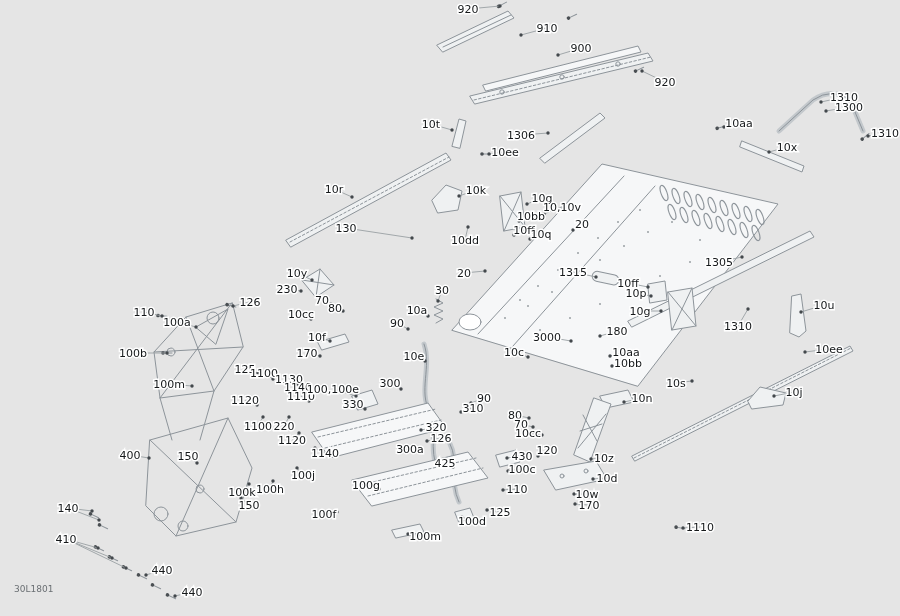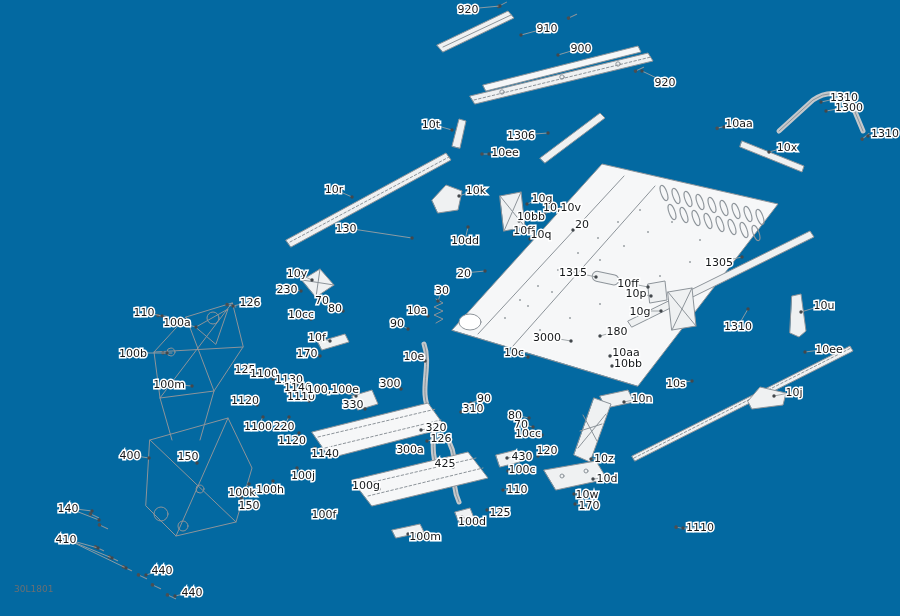--- a/index.html
+++ b/index.html
@@ -1,16 +1,16 @@
 <!DOCTYPE html>
 <html><head>
 <meta charset="utf-8">
 <style>
   html,body{margin:0;padding:0;background:#ffffff;}
-  .stage{position:relative;width:900px;height:616px;background:#0369a1;overflow:hidden;}
+  .stage{position:relative;width:900px;height:616px;background:#e5e5e5;overflow:hidden;}
   svg{display:block;}
   .part-label{
     font-family:"DejaVu Sans",sans-serif;
     font-size:11px;
     fill:#15181a;
     stroke:#ffffff;
     stroke-width:3px;
     paint-order:stroke;
     text-anchor:middle;
   }

